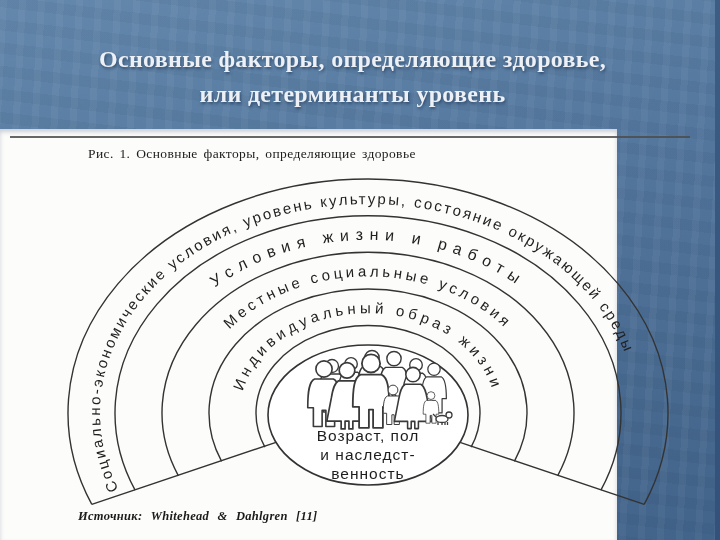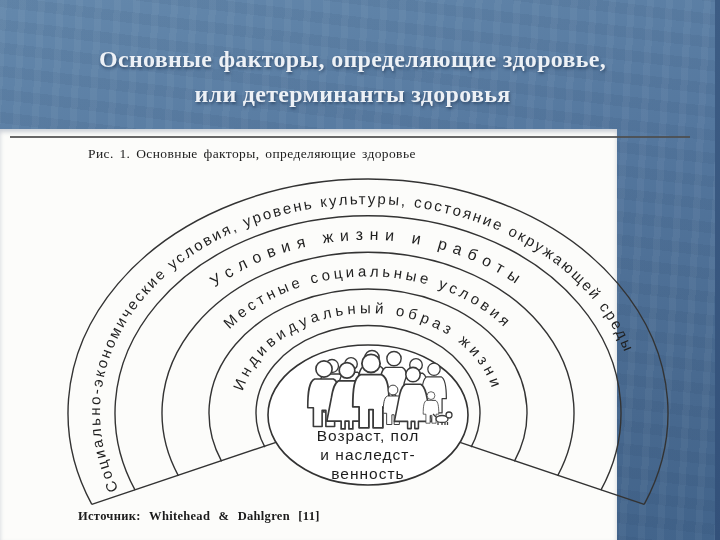--- a/index.html
+++ b/index.html
@@ -38,36 +38,36 @@
   .ring-text{font-family:"Liberation Sans", sans-serif; fill:#1f1f1f;}
   .rt1{font-size:15px; letter-spacing:2.2px;}
   .rt2{font-size:16px; letter-spacing:6.5px;}
   .rt3{font-size:15px; letter-spacing:3.5px;}
   .rt4{font-size:15px; letter-spacing:4px;}
   .center-text{font-family:"Liberation Sans", sans-serif; font-size:15.5px; fill:#1d1d1d;
     letter-spacing:1px; text-anchor:middle;}
   .person{fill:#fff; stroke:#3a3a3a; stroke-width:1.3; stroke-linejoin:round;}
   .source{
     position:absolute; left:78px; top:380px;
-    font-size:12.5px; font-weight:700; color:#1b1b1b;
+    font-size:12.5px; font-weight:700; font-style:italic; color:#1b1b1b;
     word-spacing:5px; letter-spacing:.3px;
   }
   .right-edge{
     position:absolute; right:0; top:0; width:5px; height:540px;
     background:linear-gradient(180deg,#3d5d85,#33517a);
   }
 </style>
 </head>
 <body>
 
 <div class="slide">
 
   <h1 class="title">
     <span>Основные факторы, определяющие здоровье,</span>
-    <span>или детерминанты здоровья</span>
+    <span>или детерминанты уровень</span>
   </h1>
 
   <div class="panel">
     <div class="top-rule"></div>
     <div class="caption">Рис. 1. Основные факторы, определяющие здоровье</div>
 
     <svg class="diagram" width="664" height="347" viewBox="0 0 664 347">
       <defs>
         <path id="tp1" d="M 85.3 326.7 A 268 209 0 1 1 578.7 326.7"></path>
         <path id="tp2" d="M 127.6 312.7 A 222 173.2 0 1 1 536.4 312.7"></path>

